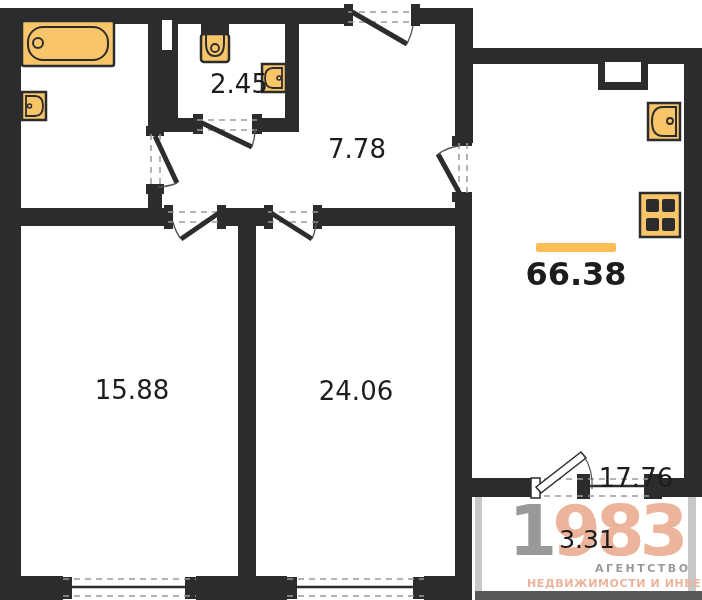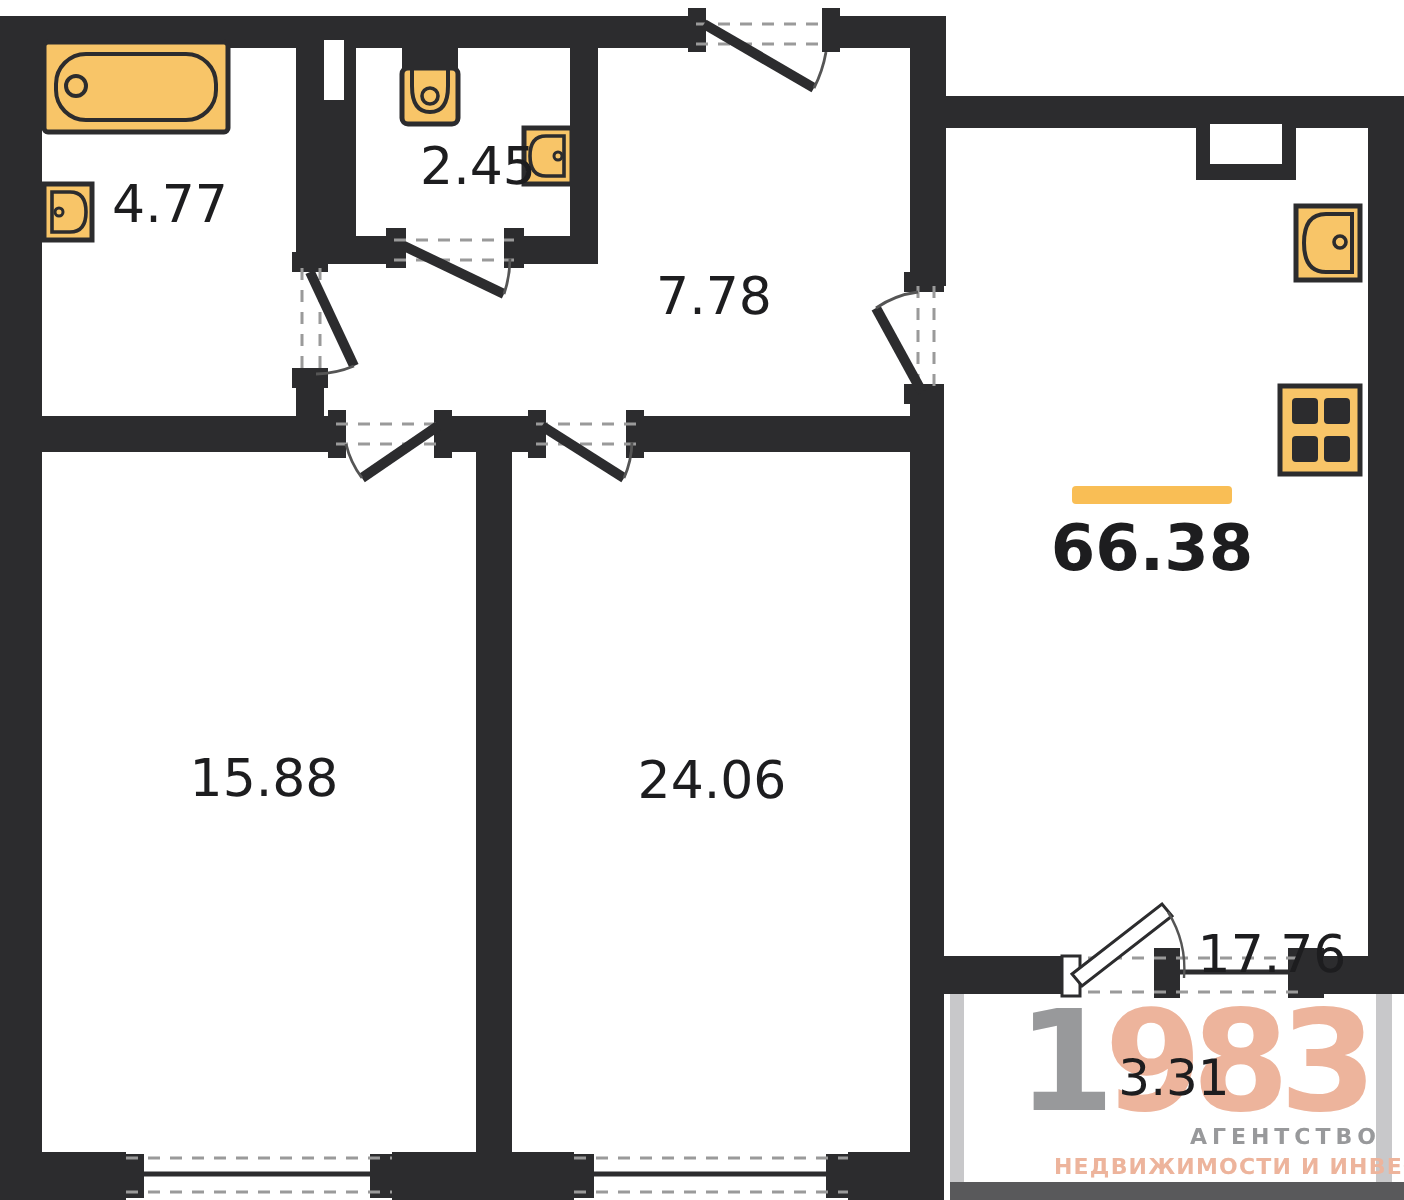--- a/index.html
+++ b/index.html
@@ -210,21 +210,20 @@
   </svg>
 
   <div id="logo">
     <div class="digits"><span class="d1">1</span><span class="d983">983</span></div>
     <div class="tagline">
       <span class="l1">АГЕНТСТВО</span>
       <span class="l2">НЕДВИЖИМОСТИ И ИНВЕСТИЦИЙ</span>
     </div>
   </div>
 
-  <div class="area-label" style="left:85px;top:103px;">4.77</div>
   <div class="area-label" style="left:239px;top:84px;">2.45</div>
   <div class="area-label" style="left:357px;top:149px;">7.78</div>
   <div class="area-label" style="left:132px;top:390px;">15.88</div>
   <div class="area-label" style="left:356px;top:391px;">24.06</div>
   <div class="area-label total" style="left:576px;top:274px;">66.38</div>
   <div class="area-label kitchen" style="left:636px;top:454px;">17.76</div>
   <div class="area-label balcony" style="left:587px;top:539px;text-align:center;">3.31</div>
 
 </div>
 

